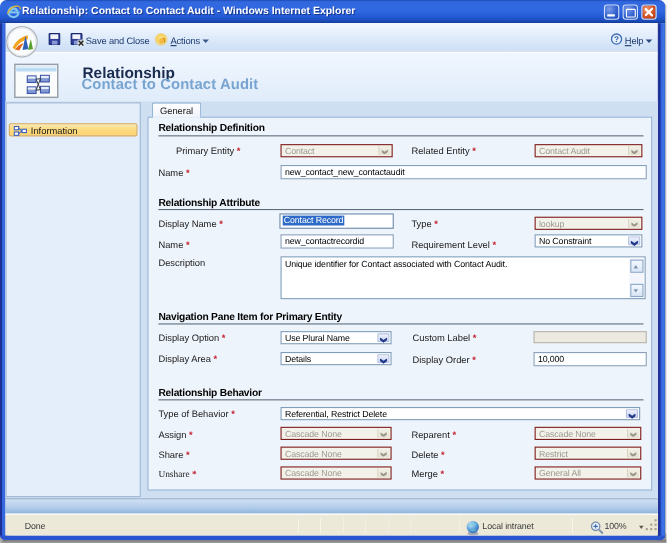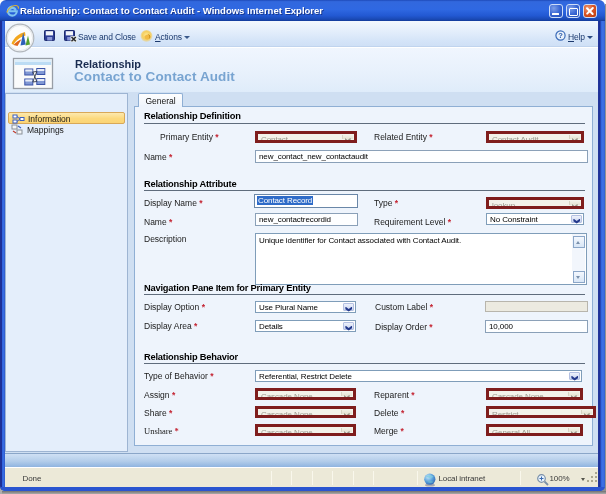--- a/index.html
+++ b/index.html
@@ -21,21 +21,21 @@
 #btnmin:after{content:"";position:absolute;left:2px;bottom:2px;width:7px;height:2.2px;background:#fff;border-radius:0.5px;}
 #btnmax:after{content:"";position:absolute;left:2.8px;top:3px;width:6.8px;height:6px;border:1.8px solid #fff;border-radius:1px;}
 #btnclose:before,#btnclose:after{content:"";position:absolute;left:1px;top:5px;width:9.5px;height:1.8px;background:#fff;border-radius:1px;}
 #btnclose:before{transform:rotate(45deg);}
 #btnclose:after{transform:rotate(-45deg);}
 
 #toolbar{position:absolute;left:4.5px;top:21px;width:593px;height:26px;background:linear-gradient(180deg,#f3f8fe 0%,#e2edfb 45%,#d4e4f8 80%,#cfe0f6 100%);border-bottom:1px solid #c0d4ee;}
 .tooltext{font-size:8.5px;color:#1c3a6e;letter-spacing:-0.15px;}
 
 #hdr{position:absolute;left:4.5px;top:48px;width:593px;height:44px;background:linear-gradient(180deg,#f0f6fe 0%,#e8f1fc 55%,#dfecfa 100%);}
-#hdrsmall{position:absolute;left:75px;top:58px;font-size:11px;font-weight:bold;color:#1a2c50;}
+#hdrsmall{position:absolute;left:75px;top:58px;font-size:14px;font-weight:bold;color:#1a2c50;}
 #hdrbig{position:absolute;left:74px;top:69px;font-size:13.5px;font-weight:bold;color:#78a4d1;letter-spacing:0.1px;}
 
 #page{position:absolute;left:4.5px;top:92px;width:593px;height:361px;background:#cfdff2;}
 
 #sidebar{position:absolute;left:5px;top:93px;width:123px;height:359px;background:#e4eefb;border:1px solid #9db4d2;}
 #sbhead{position:absolute;left:0;top:0;width:121px;height:16px;background:linear-gradient(180deg,#fcfdff 0%,#e9f2fc 50%,#dcebfa 100%);border-bottom:1px solid #c8d9ee;}
 #sbhead .t{position:absolute;left:5px;top:2px;font-size:9.5px;font-weight:bold;color:#2a56a4;}
 .navrow{position:absolute;left:2px;width:117px;height:12px;font-size:8.5px;color:#1a1a1a;}
 #rowinfo{top:18px;background:linear-gradient(180deg,#fde9ae 0%,#fcd97d 55%,#fbd475 100%);border:1px solid #d8a858;border-radius:2px;}
 #rowmap{top:30px;}
@@ -43,21 +43,21 @@
 
 #panel{position:absolute;left:134px;top:106px;width:459px;height:340px;background:#eef4fc;border:1px solid #8fafd4;}
 #tab{position:absolute;left:138px;top:93px;width:45px;height:14px;background:linear-gradient(180deg,#fefefe,#eef4fc);border:1px solid #8fafd4;border-bottom:none;border-radius:2px 2px 0 0;font-size:8.5px;color:#111;text-align:center;line-height:14px;z-index:5;}
 #tabmask{position:absolute;left:139px;top:105px;width:43px;height:2px;background:#eef4fc;z-index:6;}
 .sechdr{position:absolute;font-size:9.3px;font-weight:bold;color:#000;letter-spacing:-0.2px;}
 .secline{position:absolute;height:1px;background:#5f6c7c;}
 .lbl{position:absolute;font-size:8.5px;color:#1a1a1a;white-space:nowrap;}
 .req{color:#c42432;font-size:8.5px;font-weight:bold;}
 .fld{position:absolute;font-size:8px;letter-spacing:-0.1px;white-space:nowrap;overflow:hidden;}
 .txt-on{background:#fdfeff;border:1px solid #8aa0b8;color:#000;}
-.dd-off{background:#f3f2ea;border:3px solid #7f1d1d;color:#9b998e;text-align:center;}
+.dd-off{background:#f3f2ea;border:1px solid #7f1d1d;color:#9b998e;text-align:center;}
 .dd-on{background:#fff;border:1px solid #7f9db9;color:#000;}
 .ddbtn-on{position:absolute;right:1px;top:1px;bottom:1px;width:11px;background:linear-gradient(180deg,#eef2fc 0%,#dde4f6 45%,#c8d4ee 100%);border:1px solid #b4c0e2;border-radius:1px;}
 .ddbtn-on:after{content:"";position:absolute;left:1.4px;top:2.6px;width:6.6px;height:5px;background:#24398c;clip-path:polygon(0 0,50% 48%,100% 0,100% 52%,50% 100%,0 52%);}
 .ddbtn-off{position:absolute;right:1px;top:1px;bottom:1px;width:11px;background:linear-gradient(180deg,#f2f0e6,#e5e2d2);border-left:1px solid #d8d4c4;}
 .ddbtn-off:after{content:"";position:absolute;left:1.6px;top:2.8px;width:6px;height:4.6px;background:#9a968a;clip-path:polygon(0 0,50% 48%,100% 0,100% 52%,50% 100%,0 52%);}
 .fldtext{position:absolute;left:3px;top:1px;}
 
 #botband{position:absolute;left:4.5px;top:453px;width:593px;height:14px;background:linear-gradient(180deg,#cfe0f4 0%,#b3cdea 55%,#8fb4e0 100%);border-top:1px solid #8aa6c8;}
 #statusbar{position:absolute;left:4.5px;top:467px;width:593px;height:20px;background:#ece9d8;border-top:1px solid #fff;font-size:8px;letter-spacing:-0.1px;color:#3a3a3a;}
 #bluebottom{position:absolute;left:0px;top:486.5px;width:604.5px;height:4.5px;background:#2a55d0;}
@@ -151,29 +151,20 @@
     <div id="sidebar">
       <div class="navrow" id="rowinfo">
         <svg class="abs" style="left:3px;top:0px" width="13" height="12" viewBox="0 0 13 12">
           <rect x="1" y="2" width="4" height="3" fill="#fff" stroke="#3a5fc0"></rect>
           <rect x="1" y="7" width="4" height="3" fill="#fff" stroke="#3a5fc0"></rect>
           <rect x="8" y="4.5" width="4" height="3" fill="#fff" stroke="#3a5fc0"></rect>
           <path d="M5 3.5 L8 6 M5 8.5 L8 6" stroke="#3a5fc0"></path>
         </svg>
         <span class="t">Information</span>
       </div>
-      <div class="navrow" id="rowmap">
-        <svg class="abs" style="left:3px;top:0px" width="13" height="12" viewBox="0 0 13 12">
-          <rect x="1" y="1" width="5" height="4" fill="#f4f6f8" stroke="#8a9098"></rect>
-          <rect x="6" y="6" width="5" height="4" fill="#f4f6f8" stroke="#8a9098"></rect>
-          <path d="M2 7 L5 9" stroke="#c03a2a" stroke-width="1.2"></path>
-          <path d="M7 2 L10 4" stroke="#3a5fc0" stroke-width="1.2"></path>
-        </svg>
-        <span class="t">Mappings</span>
-      </div>
     </div>
 
     <div id="panel"></div>
     <div id="tab">General</div>
     <div id="tabmask"></div>
     <div id="formItems">
 
       <div class="sechdr" style="left:144px;top:111px;">Relationship Definition</div>
       <div class="secline" style="left:144px;top:123px;width:441px;"></div>
       <div class="lbl" style="left:160px;top:132px;">Primary Entity <span class="req">*</span></div>
@@ -205,21 +196,21 @@
       <div class="lbl" style="left:144px;top:217px;">Name <span class="req">*</span></div>
       <div class="fld txt-on" style="left:255px;top:213px;width:103px;height:13px;">
           <span class="fldtext">new_contactrecordid</span>
         </div>
       <div class="lbl" style="left:374px;top:217px;">Requirement Level <span class="req">*</span></div>
       <div class="fld dd-on" style="left:486px;top:213px;width:98px;height:12px;">
           <span class="fldtext">No Constraint</span>
           <span class="ddbtn-on"></span>
         </div>
       <div class="lbl" style="left:144px;top:234px;">Description</div>
-      <div class="fld" style="left:255px;top:233px;width:332px;height:52px;background:#fff;border:1px solid #7f9db9;">
+      <div class="fld" style="left:255px;top:233px;width:332px;height:39px;background:#fff;border:1px solid #7f9db9;">
           <span class="fldtext" style="top:2px;">Unique identifier for Contact associated with Contact Audit.</span>
         <span class="abs" style="right:1px;top:0px;width:13px;height:37px;background:#f2f6fc;"></span>
         <span class="abs" style="right:1.5px;top:1.5px;width:12px;height:12px;background:linear-gradient(180deg,#f4f8fe,#d8e6f6);border:1px solid #8ba6c8;">
             <span class="abs" style="left:2.5px;top:4.5px;width:0;height:0;border-left:2.8px solid transparent;border-right:2.8px solid transparent;border-bottom:3.2px solid #7a90ac;"></span>
           </span>
         <span class="abs" style="right:1.5px;bottom:1.5px;width:12px;height:12px;background:linear-gradient(180deg,#f4f8fe,#d8e6f6);border:1px solid #8ba6c8;">
             <span class="abs" style="left:2.5px;top:4.5px;width:0;height:0;border-left:2.8px solid transparent;border-right:2.8px solid transparent;border-top:3.2px solid #7a90ac;"></span>
           </span>
       </div>
 
@@ -258,21 +249,21 @@
       <div class="fld dd-off" style="left:486px;top:388px;width:97px;height:12px;">
           <span class="fldtext">Cascade None</span>
           <span class="ddbtn-off"></span>
         </div>
       <div class="lbl" style="left:144px;top:408px;">Share <span class="req">*</span></div>
       <div class="fld dd-off" style="left:255px;top:406px;width:101px;height:12px;">
           <span class="fldtext">Cascade None</span>
           <span class="ddbtn-off"></span>
         </div>
       <div class="lbl" style="left:374px;top:408px;">Delete <span class="req">*</span></div>
-      <div class="fld dd-off" style="left:486px;top:406px;width:110px;height:12px;">
+      <div class="fld dd-off" style="left:486px;top:406px;width:97px;height:12px;">
           <span class="fldtext">Restrict</span>
           <span class="ddbtn-off"></span>
         </div>
       <div class="lbl" style="left:144px;top:426px;font-family:Liberation Serif, serif;">Unshare <span class="req">*</span></div>
       <div class="fld dd-off" style="left:255px;top:424px;width:101px;height:12px;">
           <span class="fldtext">Cascade None</span>
           <span class="ddbtn-off"></span>
         </div>
       <div class="lbl" style="left:374px;top:426px;">Merge <span class="req">*</span></div>
       <div class="fld dd-off" style="left:486px;top:424px;width:97px;height:12px;">

